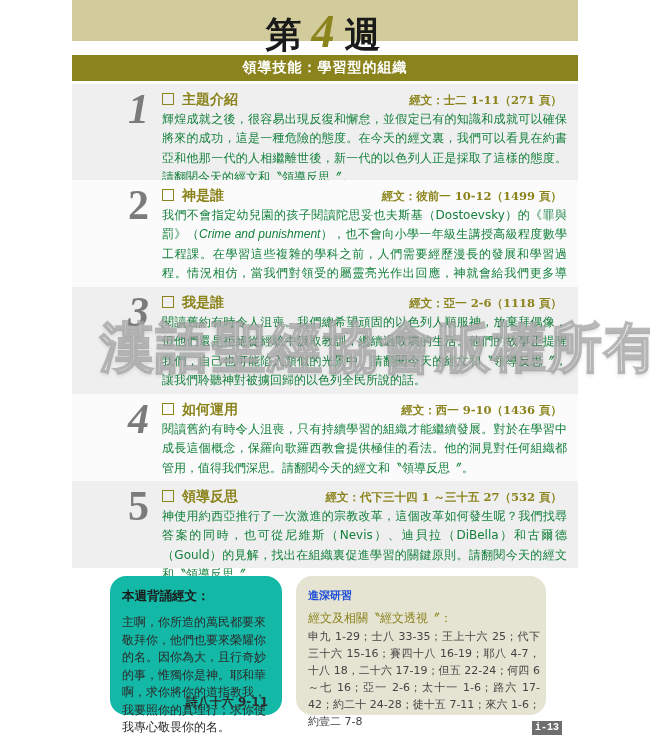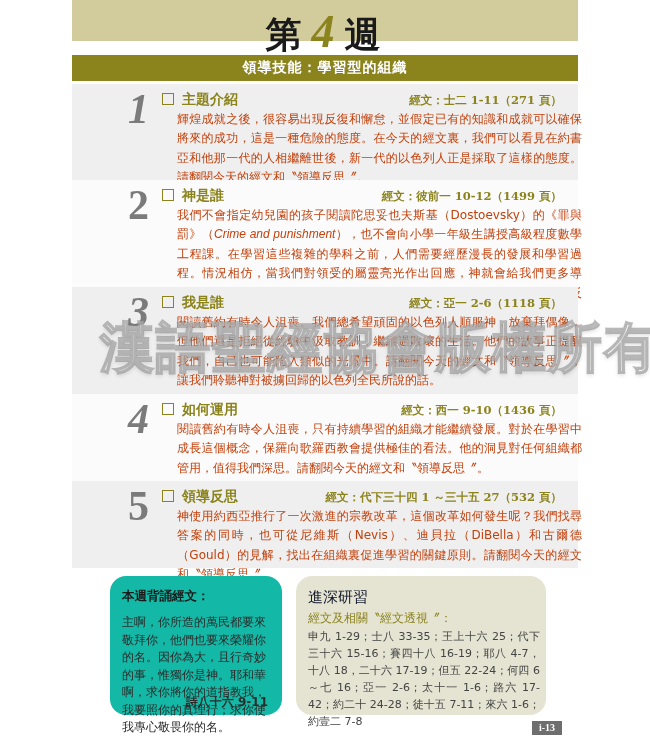--- a/index.html
+++ b/index.html
@@ -11,32 +11,32 @@
   .band { position:absolute; left:0; top:55px; width:506px; height:26px; background:#8b831c; color:#ffffff; text-align:center; font-size:14px; font-weight:bold; line-height:25px; letter-spacing:1px; }
   .sec { position:absolute; left:0; width:506px; }
   .sec.gray { background:#efefef; }
   .sec.light { background:#fbfbfb; }
   .sec .bignum { position:absolute; left:56px; top:2px; font-family:"Liberation Serif", serif; font-size:42px; font-style:italic; font-weight:bold; color:#7b7b7b; line-height:46px; }
   .sec .bignum.up { font-style:normal; }
   .sec .head { position:absolute; left:90px; top:6px; width:400px; height:20px; }
   .chk { position:absolute; left:0; top:3px; width:12px; height:12px; border:1.5px solid #8b831c; box-sizing:border-box; background:transparent; cursor:pointer; }
   .sec-title { position:absolute; left:20px; top:0; font-family:"DejaVu Serif", serif; font-weight:bold; font-size:14px; color:#8b831c; line-height:19px; }
   .ref { position:absolute; right:0; top:1px; font-family:"DejaVu Serif", serif; font-weight:bold; font-size:11.5px; color:#8b831c; line-height:18px; white-space:nowrap; }
-  .body { position:absolute; left:90px; top:26px; width:405px; font-size:12px; line-height:19.4px; color:#c2410c; text-align:justify;margin-left:15px; }
+  .body { position:absolute; left:90px; top:26px; width:405px; font-size:12px; line-height:19.4px; color:#15803d; text-align:justify; }
   .body i { font-family:"Liberation Sans", sans-serif; }
   .watermark { position:absolute; left:90px; top:312px; width:470px; font-size:54px; font-weight:bold; color:rgba(255,255,255,0.55); -webkit-text-stroke:1.5px rgba(130,130,130,0.55); letter-spacing:2px; white-space:nowrap; pointer-events:none; text-shadow:0 2px 4px rgba(0,0,0,0.15);margin-left:12px; }
   .box1 { position:absolute; left:110px; top:576px; width:172px; height:139px; background:#14b8a6; border-radius:16px; }
   .box1 .t { position:absolute; left:12px; top:12px; font-family:"DejaVu Serif", serif; font-weight:bold; font-size:12.5px; color:#1a1a1a; }
   .box1 .v { position:absolute; left:12px; top:38px; width:152px; font-size:12px; line-height:17.5px; color:#2b2b2b; }
   .box1 .c { position:absolute; right:14px; top:118px; font-size:12px; color:#2b2b2b;font-weight:bold; }
   .box2 { position:absolute; left:296px; top:576px; width:250px; height:139px; background:#e5e3d2; border-radius:16px; }
-  .box2 .t { position:absolute; left:12px; top:12px; font-family:"DejaVu Serif", serif; font-weight:normal; font-size:15px; color:#0f172a; }
+  .box2 .t { position:absolute; left:12px; top:12px; font-family:"DejaVu Serif", serif; font-weight:bold; font-size:11px; color:#1d4ed8; }
   .box2 .sub { position:absolute; left:12px; top:34px; font-size:12px; color:#8b831c; }
   .box2 .refs { position:absolute; left:12px; top:52px; width:232px; font-size:11px; line-height:17px; color:#444444; text-align:justify; }
-  .pgnum { position:absolute; left:532px; top:721px; width:30px; height:14px; background:#6e6e6e; color:#ffffff; font-family:Liberation Serif, serif; font-weight:bold; font-size:10px; line-height:14px; text-align:center; }
+  .pgnum { position:absolute; left:532px; top:721px; width:30px; height:14px; background:#6e6e6e; color:#ffffff; font-family:Liberation Mono, monospace; font-weight:bold; font-size:10px; line-height:14px; text-align:center; }
 </style>
 </head>
 <body>
 
 <div class="page">
 
   <div class="hdr">
     <div class="hdr-title">
       <span>第</span><span class="num">4</span><span>週</span>
     </div>

